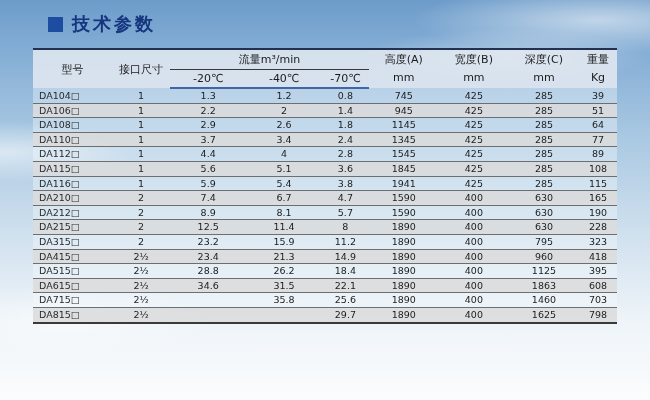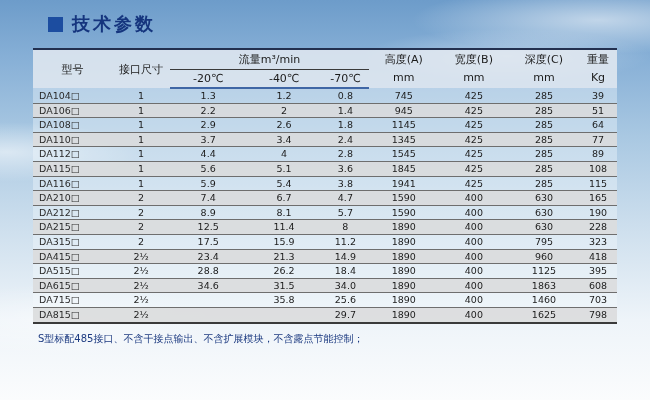--- a/index.html
+++ b/index.html
@@ -202,21 +202,21 @@
         <td>11.4</td>
         <td>8</td>
         <td>1890</td>
         <td>400</td>
         <td>630</td>
         <td>228</td>
       </tr>
       <tr class="stripe-clear">
         <td class="cell-model">DA315□</td>
         <td>2</td>
-        <td>17.5</td>
+        <td>23.2</td>
         <td>15.9</td>
         <td>11.2</td>
         <td>1890</td>
         <td>400</td>
         <td>795</td>
         <td>323</td>
       </tr>
       <tr class="stripe-gray">
         <td class="cell-model">DA415□</td>
         <td>2½</td>
@@ -237,21 +237,21 @@
         <td>1890</td>
         <td>400</td>
         <td>1125</td>
         <td>395</td>
       </tr>
       <tr class="stripe-gray">
         <td class="cell-model">DA615□</td>
         <td>2½</td>
         <td>34.6</td>
         <td>31.5</td>
-        <td>34.0</td>
+        <td>22.1</td>
         <td>1890</td>
         <td>400</td>
         <td>1863</td>
         <td>608</td>
       </tr>
       <tr class="stripe-clear">
         <td class="cell-model">DA715□</td>
         <td>2½</td>
         <td></td>
         <td>35.8</td>
@@ -269,14 +269,13 @@
         <td>29.7</td>
         <td>1890</td>
         <td>400</td>
         <td>1625</td>
         <td>798</td>
       </tr>
     </tbody>
 </table>
 
 <div class="footnotes">
-  <div class="footnote-line">S型标配485接口、不含干接点输出、不含扩展模块，不含露点节能控制；</div>
 </div>
 
 </body></html>

